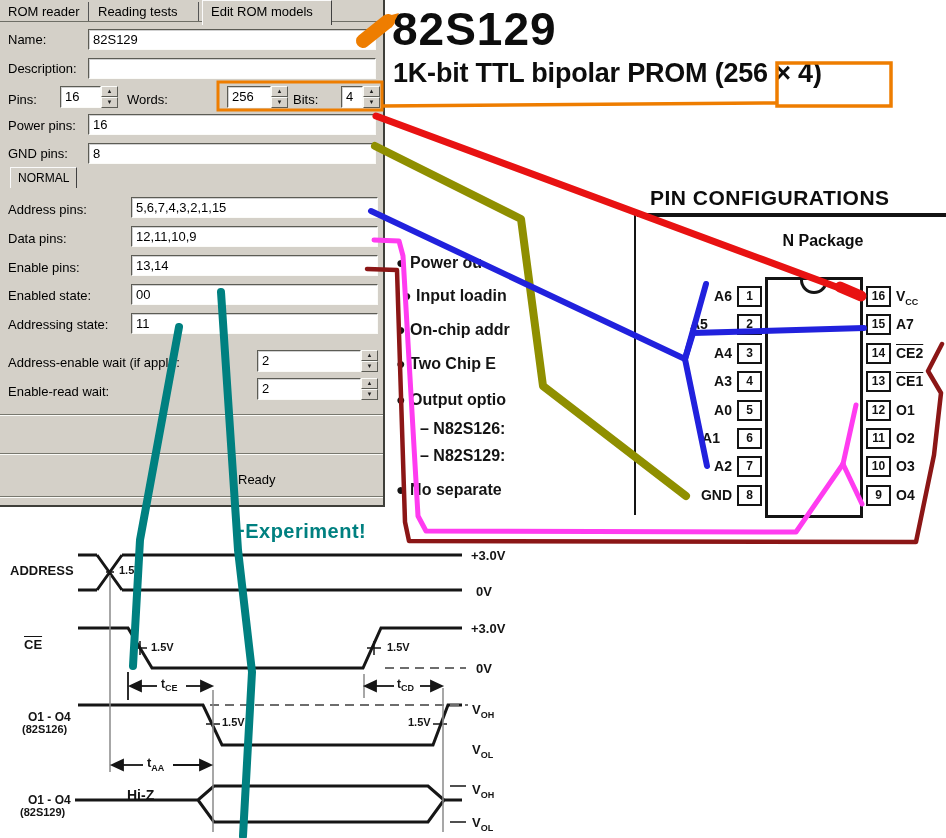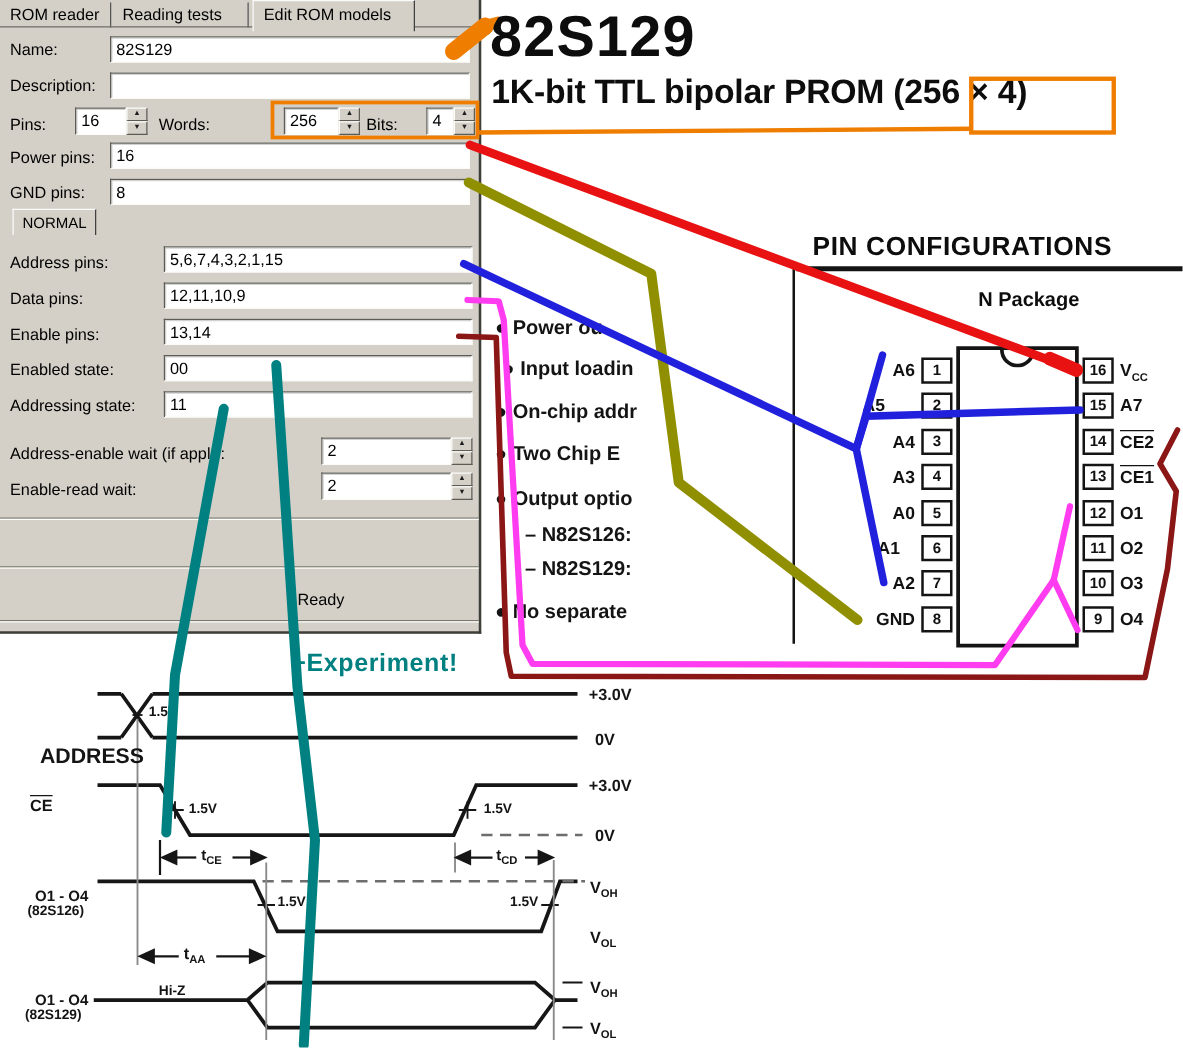--- a/index.html
+++ b/index.html
@@ -184,27 +184,27 @@
 
 <div class="pinname" style="left:896px;top:288px;"><span>V</span><sub class="sm">CC</sub></div>
 <div class="pinname" style="left:896px;top:316px;"><span>A7</span></div>
 <div class="pinname ovl" style="left:896px;top:345px;"><span>CE2</span></div>
 <div class="pinname ovl" style="left:896px;top:373px;"><span>CE1</span></div>
 <div class="pinname" style="left:896px;top:402px;"><span>O1</span></div>
 <div class="pinname" style="left:896px;top:430px;"><span>O2</span></div>
 <div class="pinname" style="left:896px;top:458px;"><span>O3</span></div>
 <div class="pinname" style="left:896px;top:487px;"><span>O4</span></div>
 
-<div class="tl" style="left:32px;top:563px;font-size:17px;margin-top:32px;">ADDRESS</div>
+<div class="tl" style="left:10px;top:563px;font-size:13px;">ADDRESS</div>
 <div class="tl ovl" style="left:24px;top:637px;font-size:13px;">CE</div>
 <div class="tl" style="left:28px;top:710px;font-size:12px;">O1 - O4</div>
 <div class="tl" style="left:22px;top:723px;font-size:11px;">(82S126)</div>
 <div class="tl" style="left:28px;top:793px;font-size:12px;">O1 - O4</div>
 <div class="tl" style="left:20px;top:806px;font-size:11px;">(82S129)</div>
-<div class="tl" style="left:86px;top:787px;font-size:11px;padding-left:41px;">Hi-Z</div>
+<div class="tl" style="left:86px;top:787px;font-size:14px;padding-left:41px;">Hi-Z</div>
 
 <div class="tl" style="left:471px;top:548px;font-size:13px;">+3.0V</div>
 <div class="tl" style="left:476px;top:584px;font-size:13px;">0V</div>
 <div class="tl" style="left:471px;top:621px;font-size:13px;">+3.0V</div>
 <div class="tl" style="left:476px;top:661px;font-size:13px;">0V</div>
 <div class="tl" style="left:472px;top:702px;font-size:13px;"><span>V</span><sub class="sm">OH</sub></div>
 <div class="tl" style="left:472px;top:742px;font-size:13px;"><span>V</span><sub class="sm">OL</sub></div>
 <div class="tl" style="left:472px;top:782px;font-size:13px;"><span>V</span><sub class="sm">OH</sub></div>
 <div class="tl" style="left:472px;top:815px;font-size:13px;"><span>V</span><sub class="sm">OL</sub></div>
 

